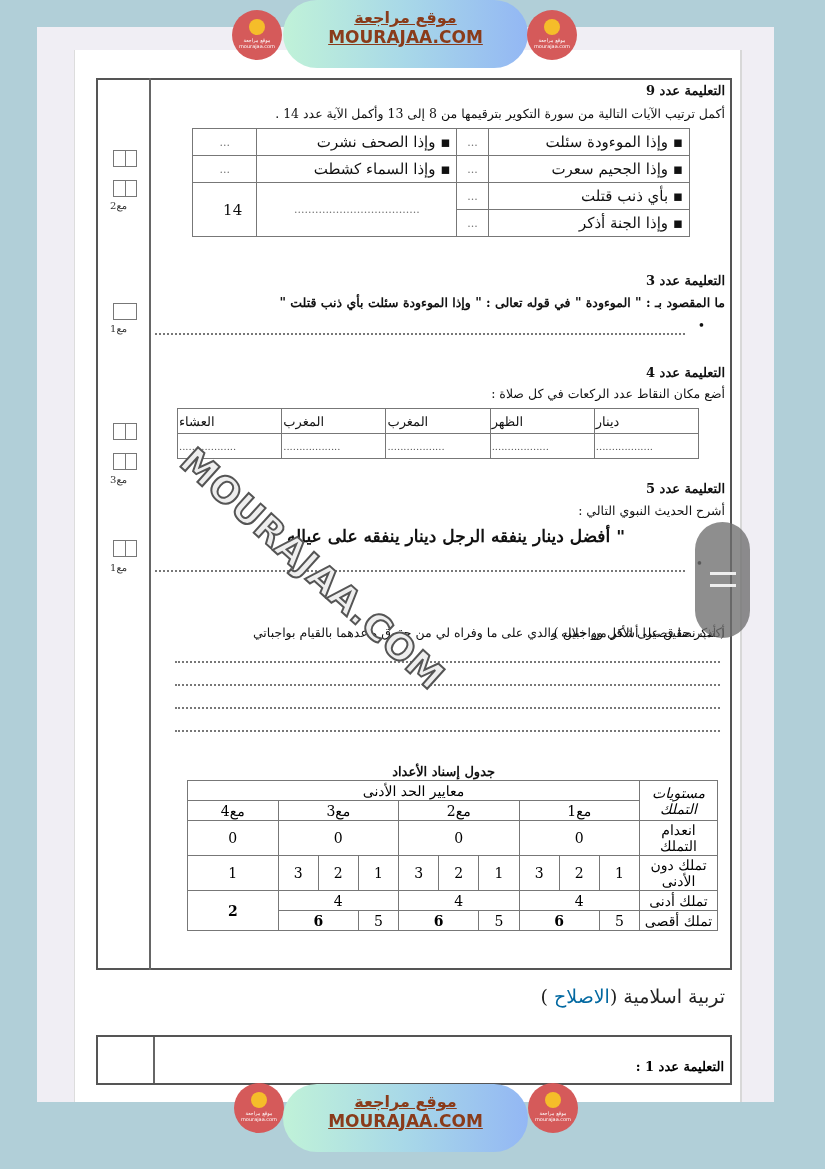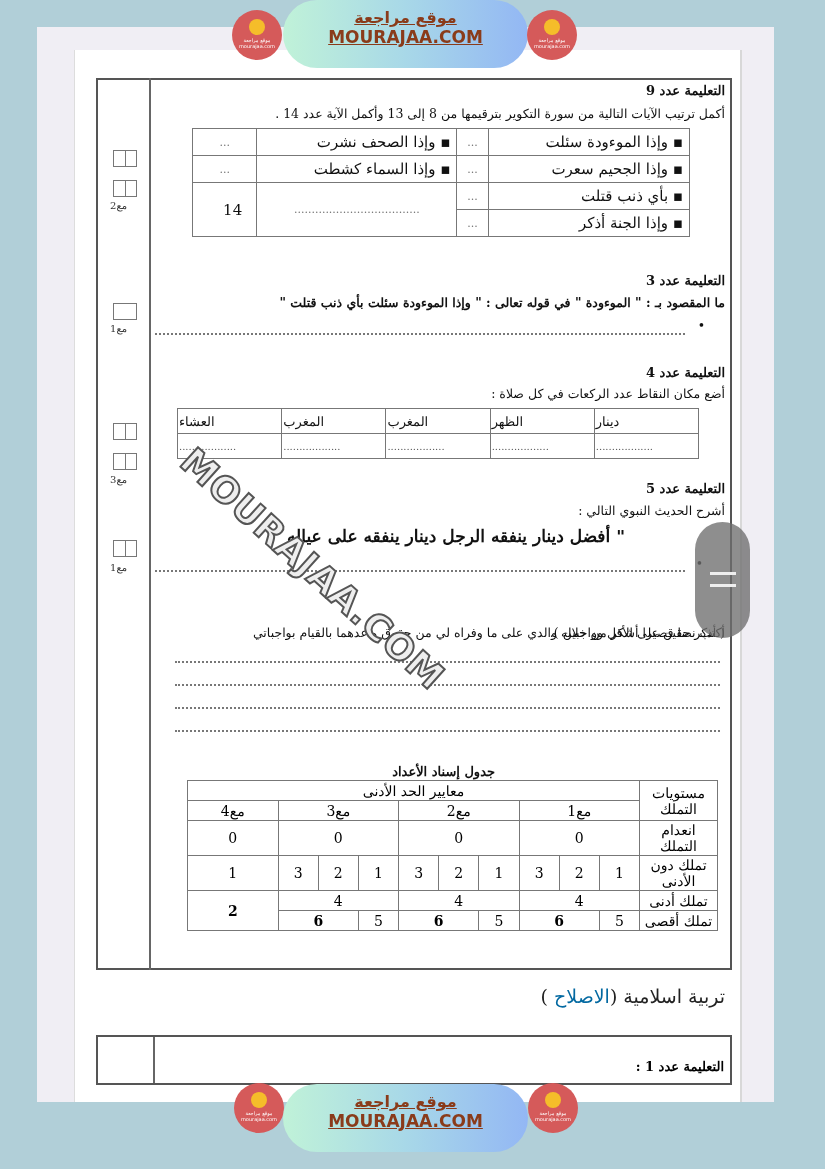--- a/index.html
+++ b/index.html
@@ -143,21 +143,21 @@
   <div class="dotline" style="top:606px;right:5px;width:545px;"></div>
   <div class="dotline" style="top:629px;right:5px;width:545px;"></div>
   <div class="dotline" style="top:652px;right:5px;width:545px;"></div>
 
   <div class="h" style="top:686px;right:230px;">جدول إسناد الأعداد</div>
 </div>
 
 <table class="grade">
   <tbody>
       <tr>
-    <td rowspan="2" style="width:75px;">مستويات التملك</td>
+    <td rowspan="2" style="width:75px;font-style:italic;">مستويات التملك</td>
     <td colspan="10">معايير الحد الأدنى</td>
   </tr>
   <tr>
     <td colspan="3">مع1</td>
     <td colspan="3">مع2</td>
     <td colspan="3">مع3</td>
     <td>مع4</td>
   </tr>
   <tr>
     <td>انعدام التملك</td>

